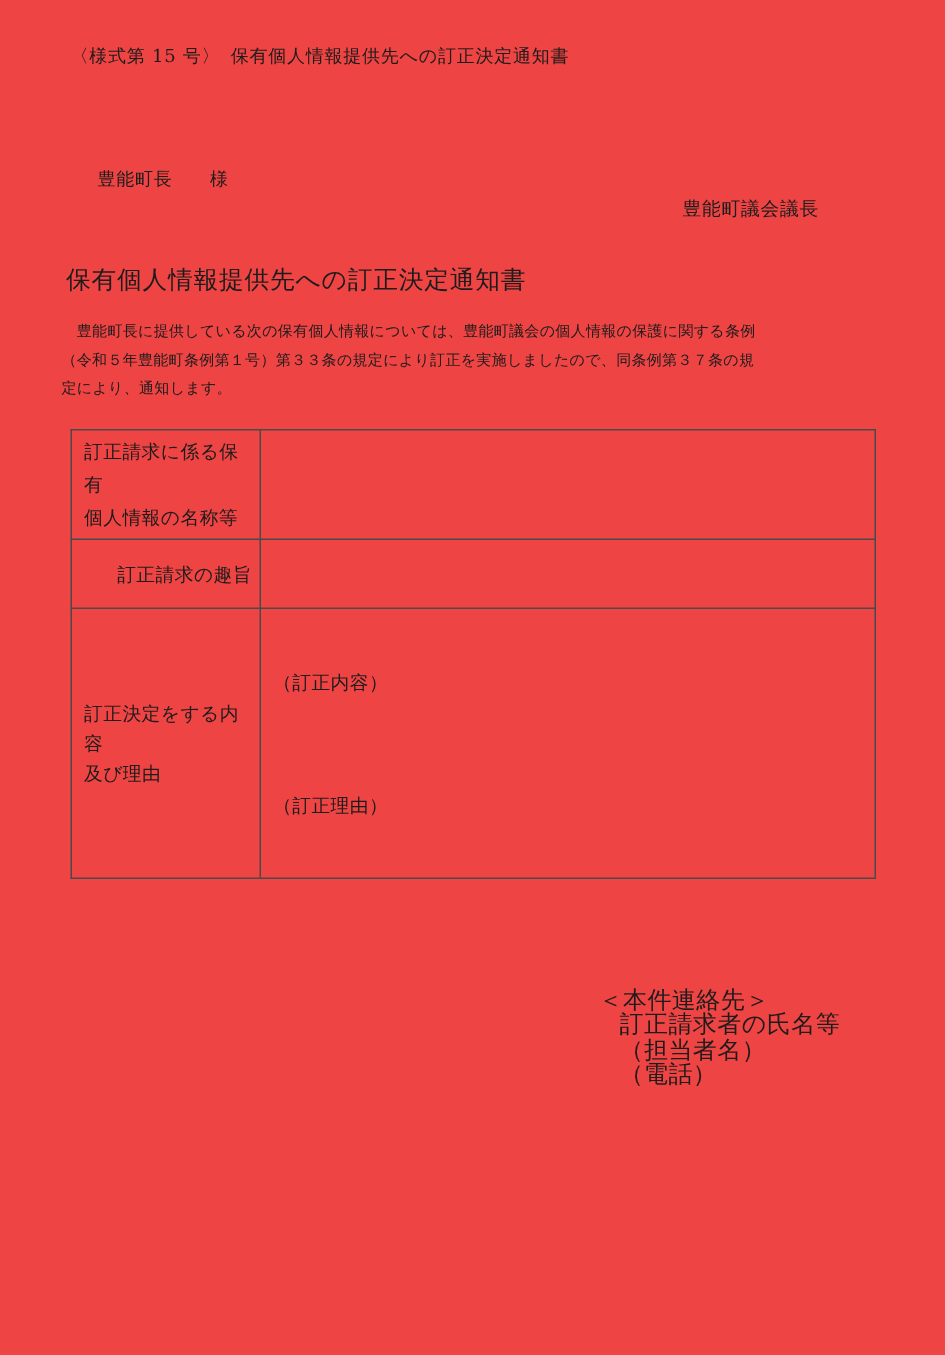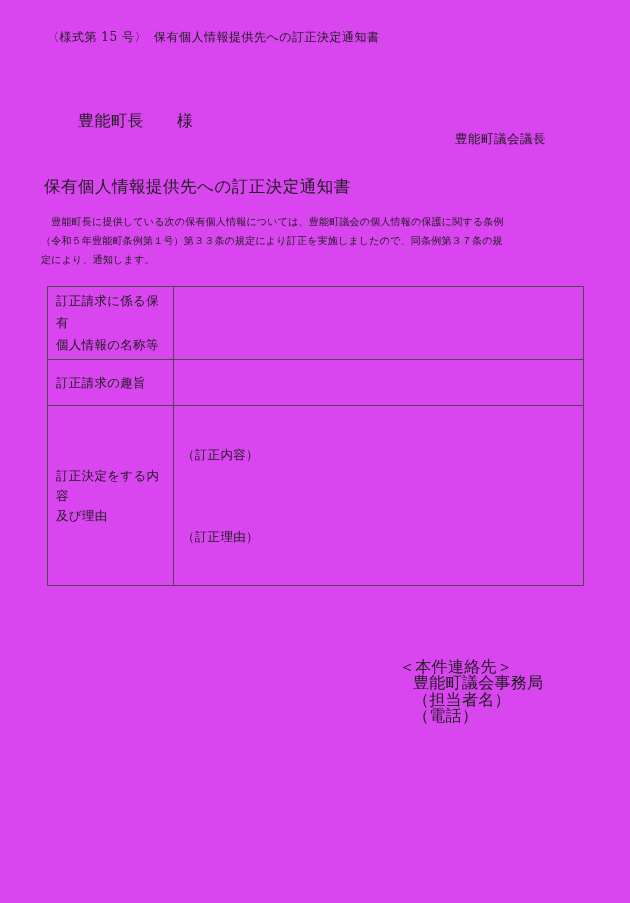--- a/index.html
+++ b/index.html
@@ -2,42 +2,42 @@
 <html lang="ja"><head>
 <meta charset="utf-8">
 <style>
   * { margin: 0; padding: 0; box-sizing: border-box; }
   html, body { background: #ffffff; }
   .page {
     position: relative;
     width: 630px;
     height: 903px;
     margin: 0 auto;
-    background: #d946ef;
+    background: #ef4444;
     color: #1c1c1c;
     font-family: "DejaVu Serif", "Liberation Serif", serif;
     overflow: hidden;
     padding-left: 16px;
   }
 
   .form-number-line {
     position: absolute;
     left: 47px;
     top: 29px;
     font-size: 12px;
     letter-spacing: 0.5px;
     white-space: nowrap;
   }
   .form-number-line .form-doc-name { margin-left: 7px; }
 
   .addressee {
     position: absolute;
-    left: 78px;
+    left: 65px;
     top: 111px;
-    font-size: 16px;
+    font-size: 12px;
     letter-spacing: 0.5px;
   }
 
   .sender {
     position: absolute;
     right: 84px;
     top: 131px;
     font-size: 12.5px;
     letter-spacing: 0.5px;
   }
@@ -84,21 +84,21 @@
     letter-spacing: 0.3px;
   }
   td.value-cell {
     padding: 4px 8px;
     vertical-align: top;
     line-height: 18px;
     letter-spacing: 0.3px;
   }
   tr.row-1 { height: 50px; }
   tr.row-2 { height: 69px; }
-  tr.row-3 { height: 46px; }
+  tr.row-3 { height: 46px; text-align: right; }
   tr.row-4 { height: 180px; }
   tr.row-1 td.label-cell { line-height: 22px; }
   .value-line-bottom { margin-top: 64px; }
 
   .footer-contact {
     position: absolute;
     left: 399px;
     top: 659px;
     font-size: 16px;
     line-height: 16.3px;
@@ -142,18 +142,18 @@
       <td class="value-cell">
         <div>（訂正内容）</div>
         <div class="value-line-bottom">（訂正理由）</div>
       </td>
     </tr>
   </tbody>
     </table>
 
   <div class="footer-contact">
     <div>＜本件連絡先＞</div>
-    <div class="indent">豊能町議会事務局</div>
+    <div class="indent">訂正請求者の氏名等</div>
     <div class="indent">（担当者名）</div>
     <div class="indent">（電話）</div>
   </div>
 
 </div>
 
 </body></html>

